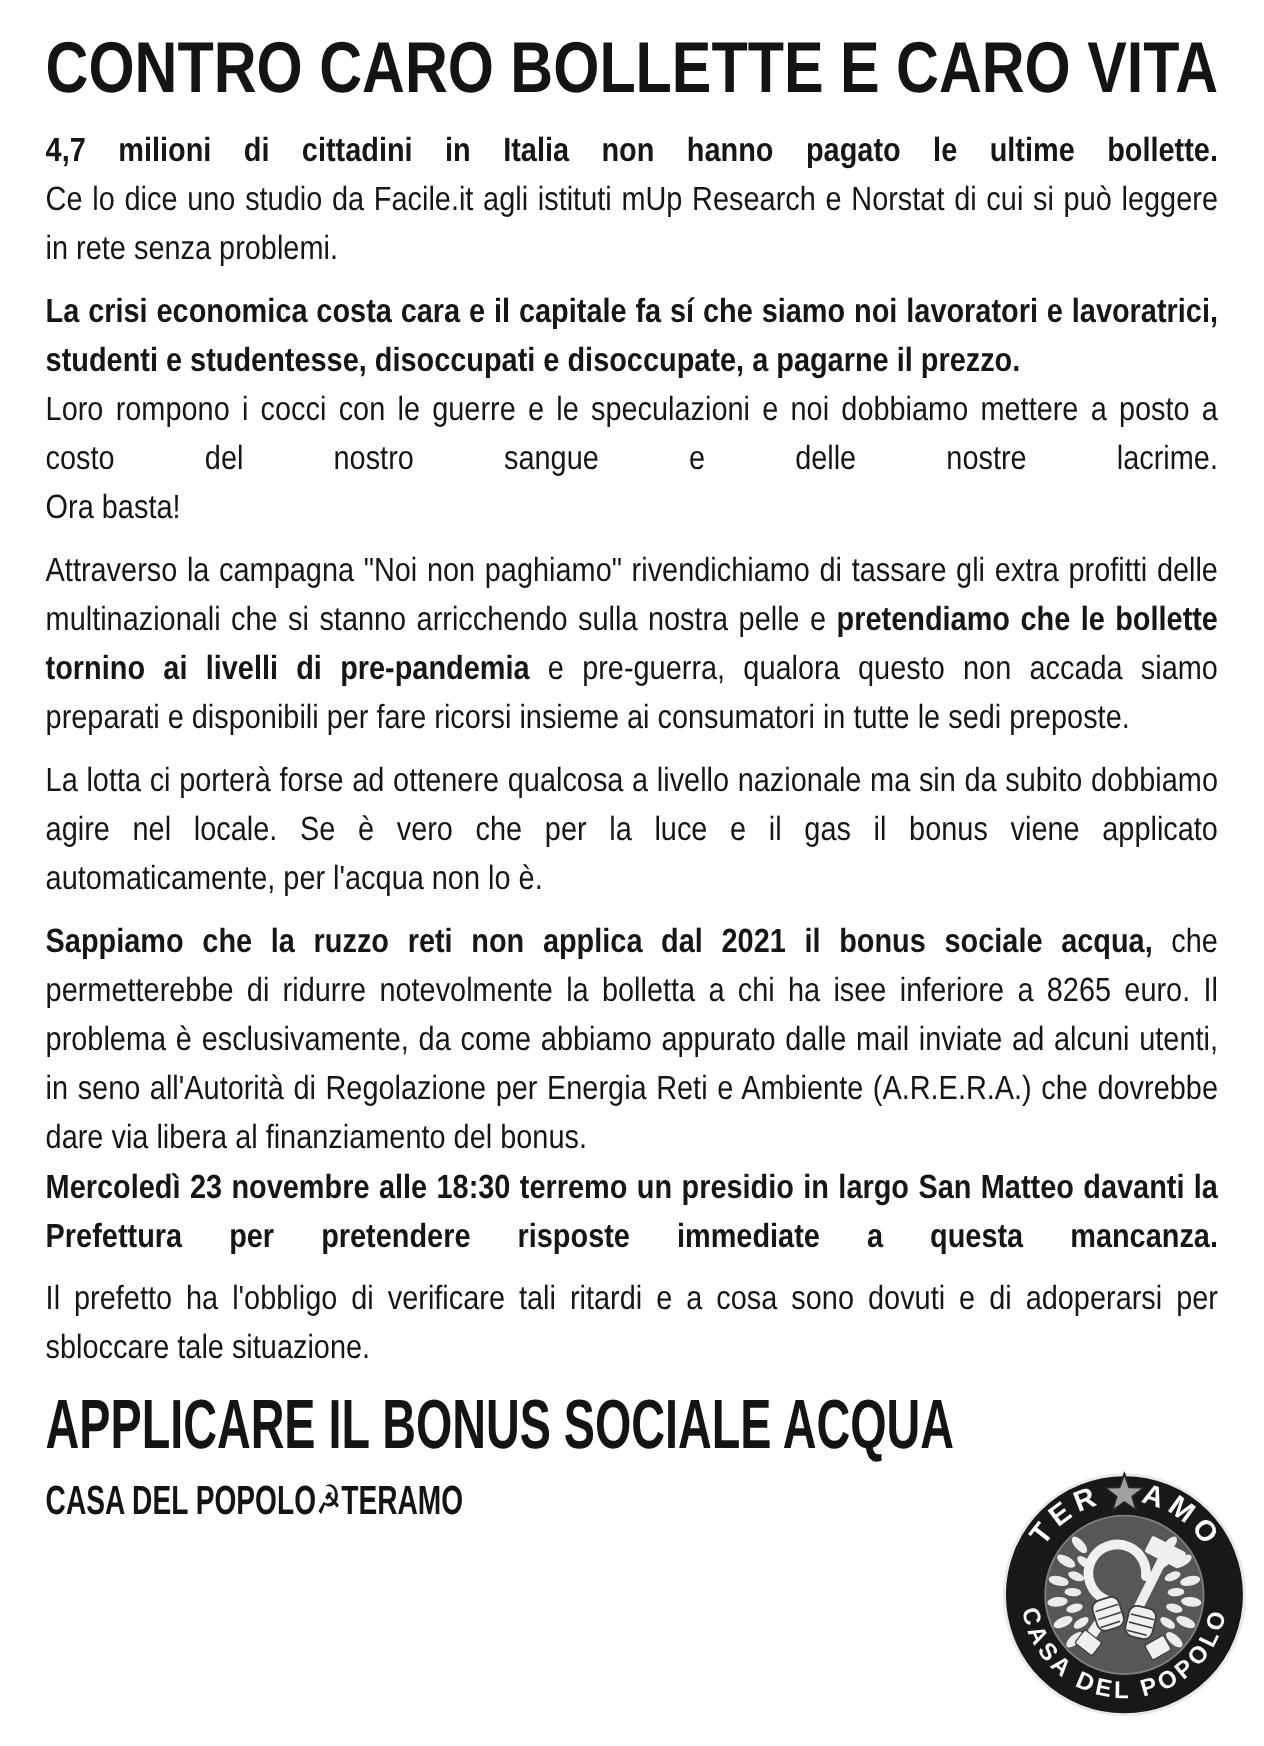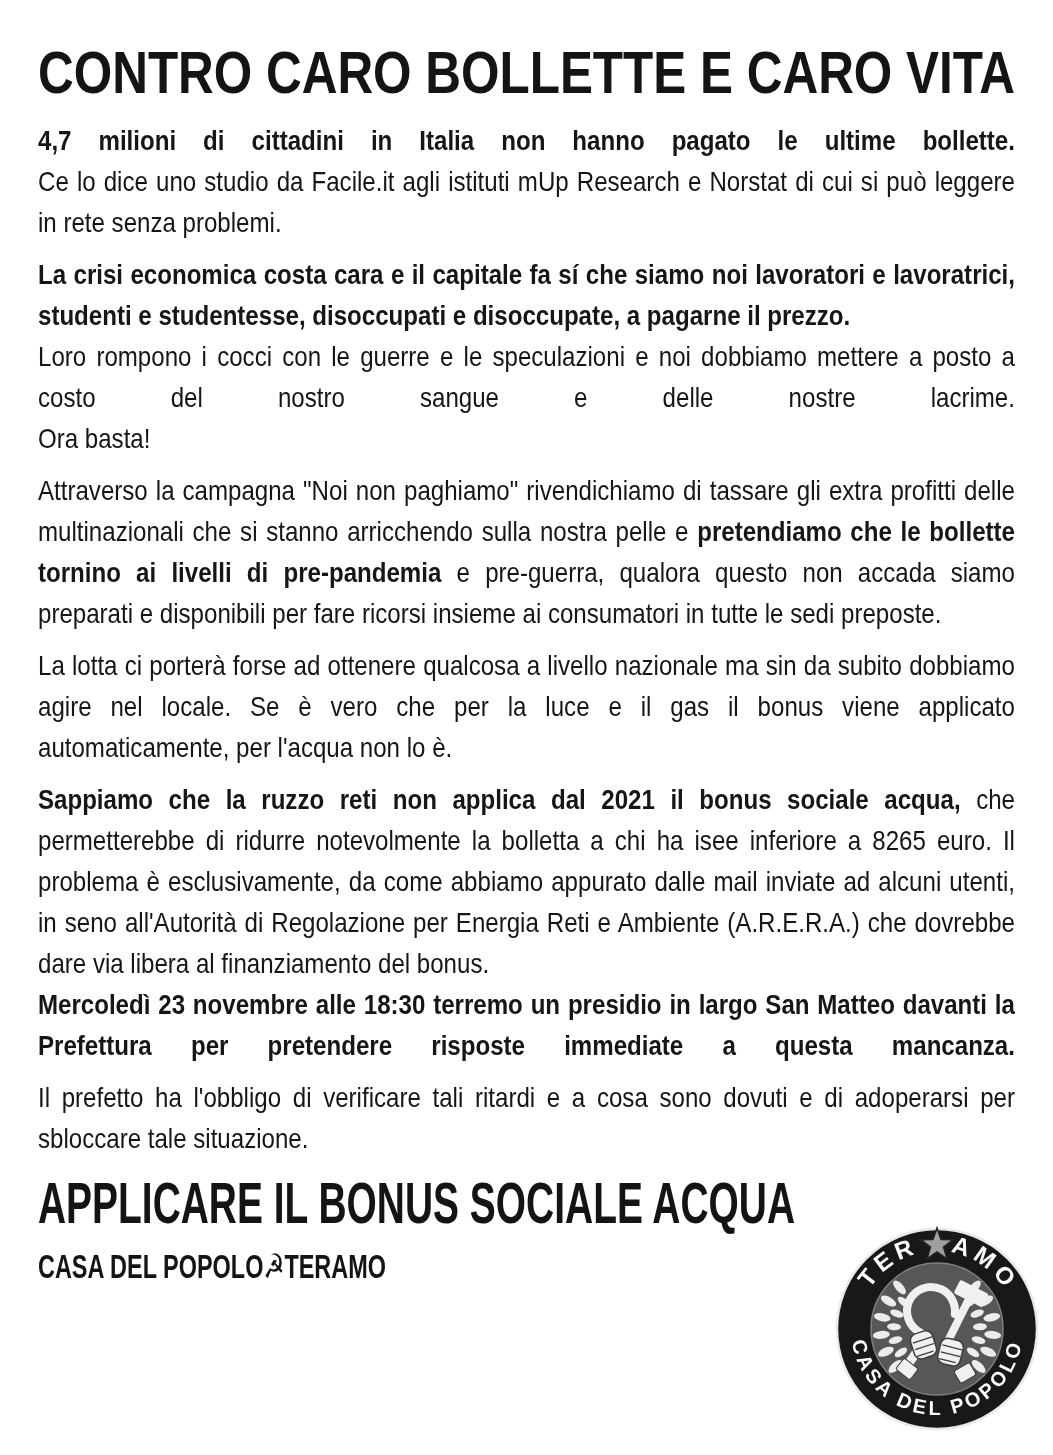--- a/index.html
+++ b/index.html
@@ -6,21 +6,21 @@
   body {
     width: 1053px; height: 1455px;
     background: #ffffff;
     font-family: "Liberation Sans", "DejaVu Sans", sans-serif;
     color: #1a1a1a;
     overflow: hidden;
   }
   .doc {
     position: relative;
     width: 1053px; height: 1181px;
-    padding: 36px 38px 0 38px;
+    padding: 20px 38px 0 38px;
     box-sizing: border-box;
   }
   .title-svg { display: block; margin: 0; }
   .body-text {
     margin-top: 12px;
     width: 1136px;
     transform: scaleX(0.86);
     transform-origin: 0 0;
     font-size: 28px;
     line-height: 41px;

